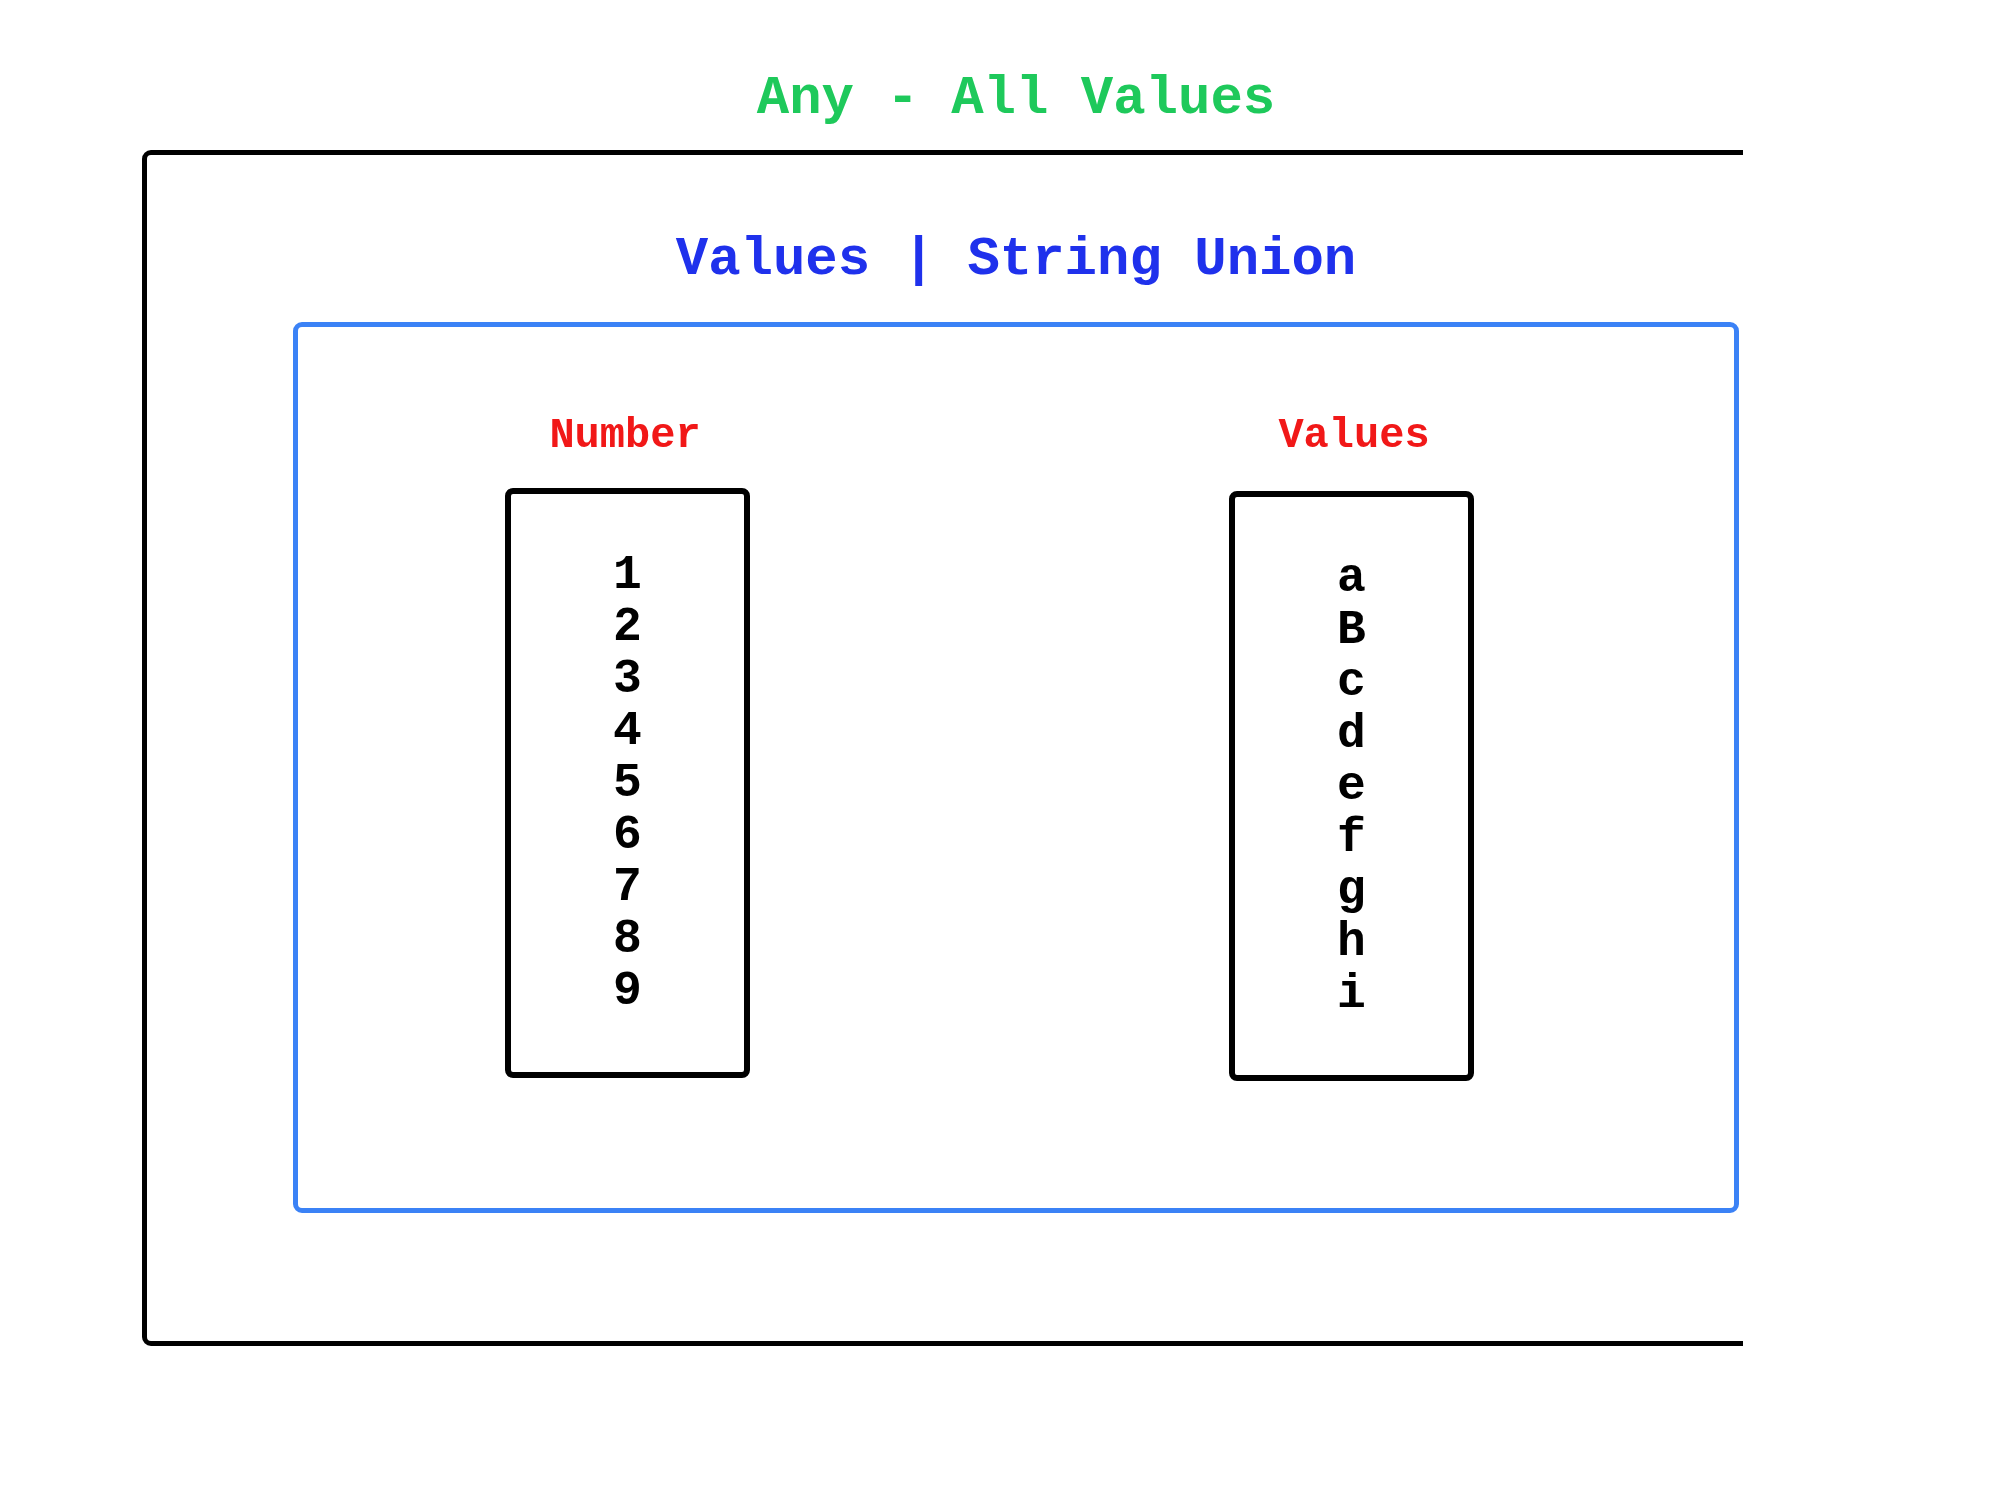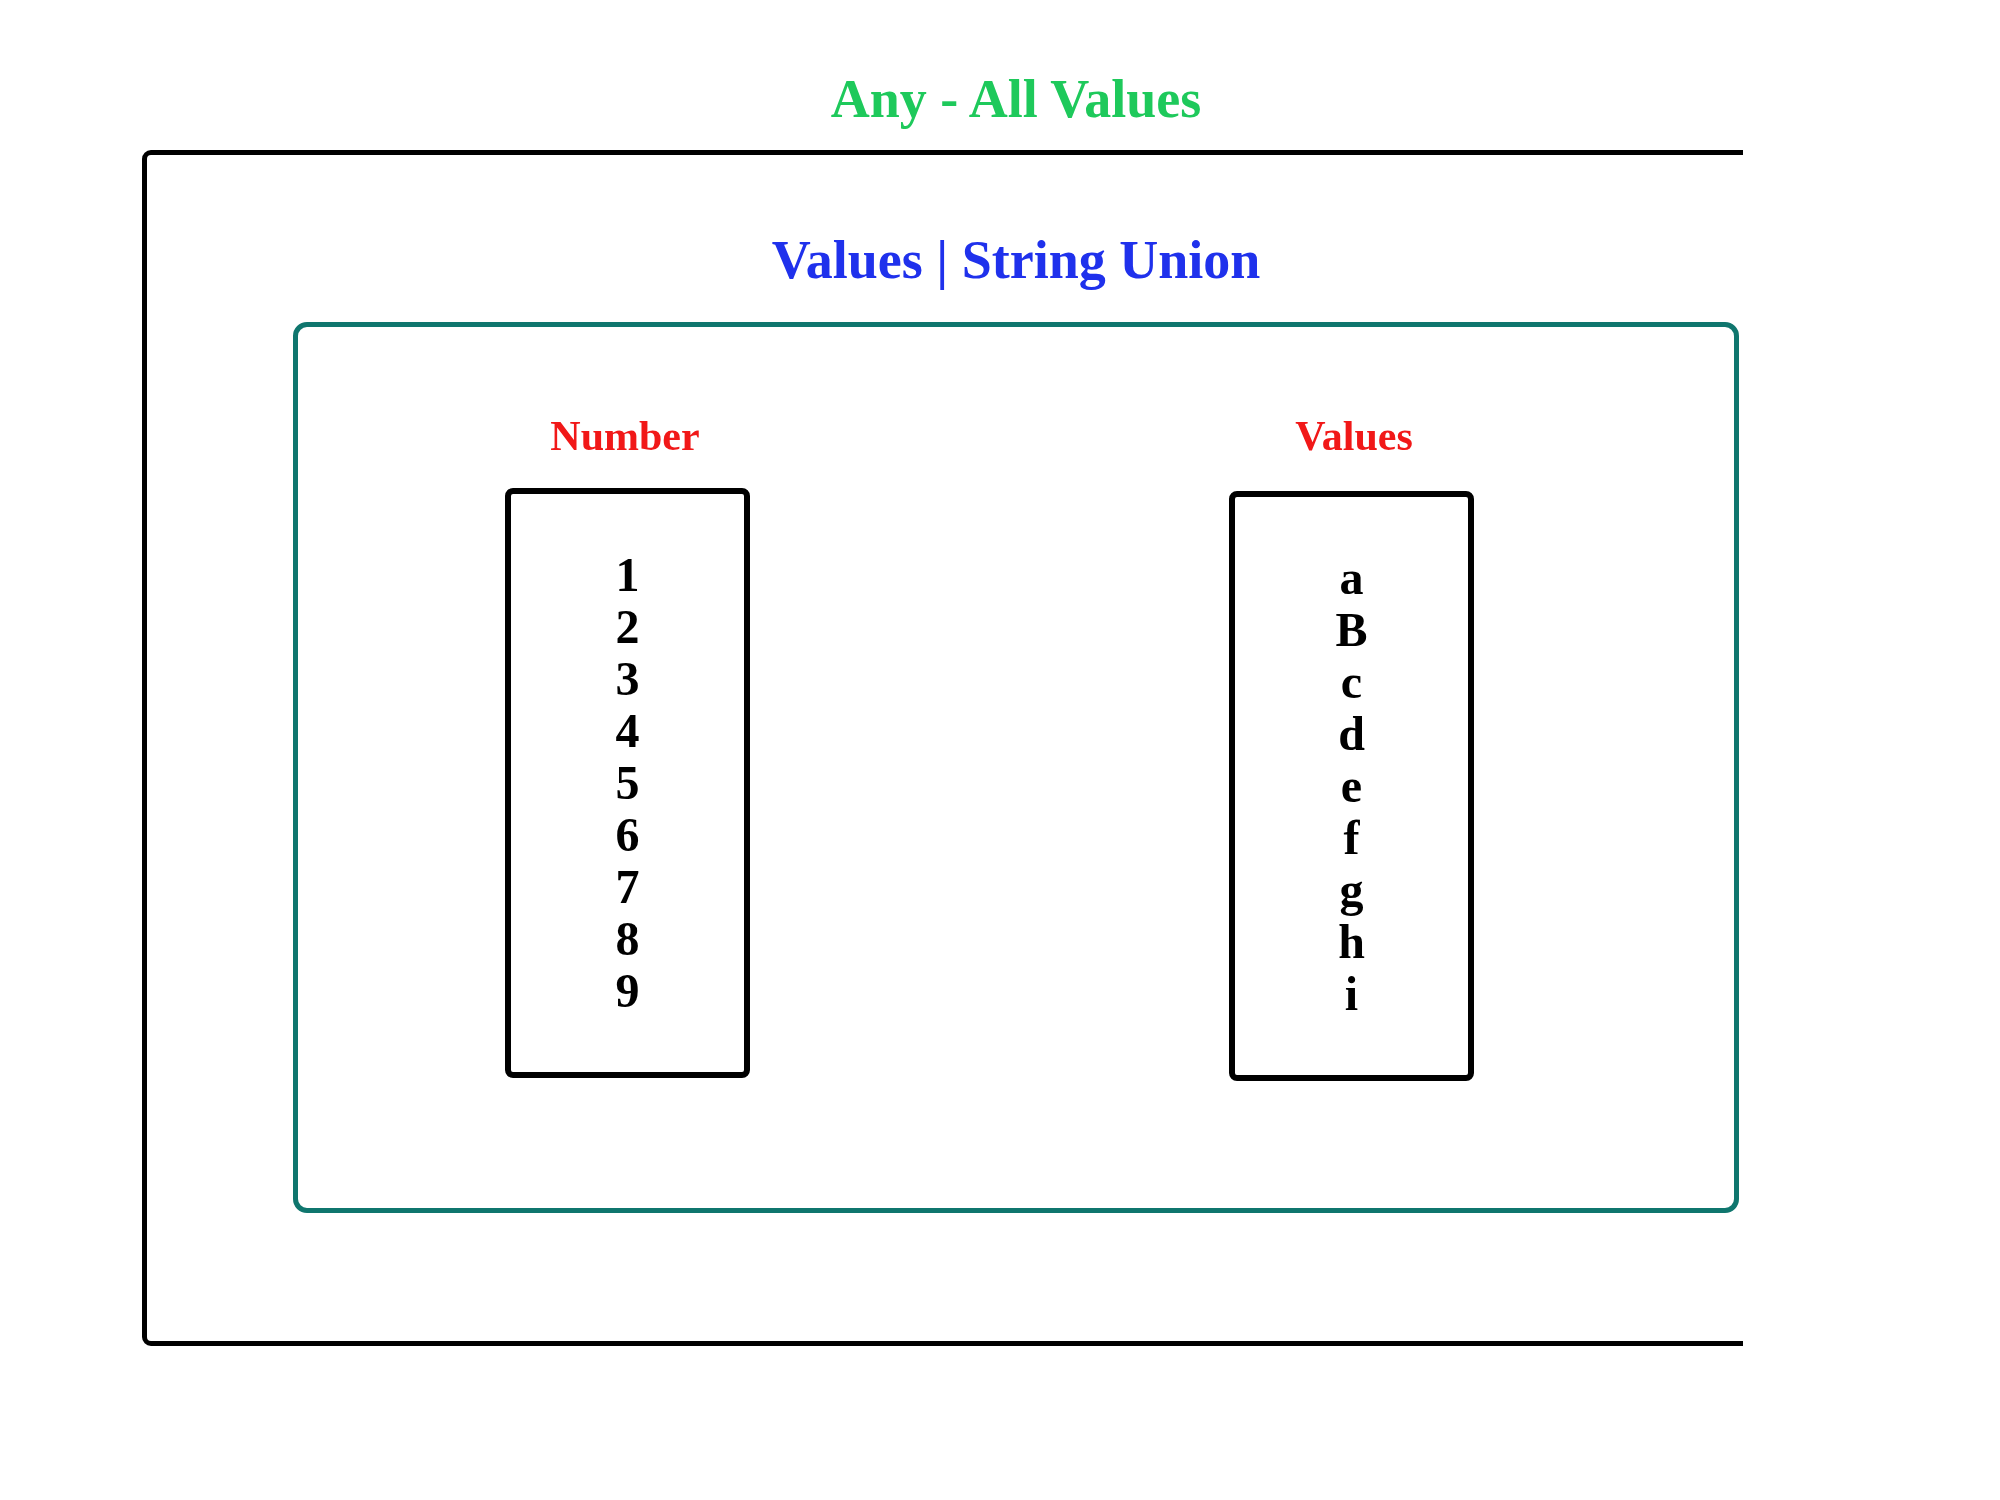--- a/index.html
+++ b/index.html
@@ -5,21 +5,21 @@
   html, body {
     margin: 0;
     padding: 0;
     background: #ffffff;
   }
   .canvas {
     position: relative;
     width: 1743px;
     height: 1500px;
     background: #ffffff;
-    font-family: Liberation Serif, serif;
+    font-family: Liberation Mono, monospace;
     font-weight: bold;
     color: #000000;
     overflow: hidden;
   }
   .diagram-title {
     position: absolute;
     top: 72px;
     left: 1016px;
     transform: translateX(-50%);
     font-size: 54px;
@@ -44,22 +44,22 @@
     font-size: 54px;
     line-height: 1;
     white-space: nowrap;
   }
   .inner-box {
     position: absolute;
     left: 146px;
     top: 167px;
     width: 1446px;
     height: 891px;
-    border: 5px solid #0f766e;
-    border-radius: 14px;
+    border: 5px solid #3b82f6;
+    border-radius: 9px;
     box-sizing: border-box;
   }
   .set-label {
     position: absolute;
     transform: translateX(-50%);
     font-size: 42px;
     line-height: 1;
     white-space: nowrap;
     top: 88px;
   }

